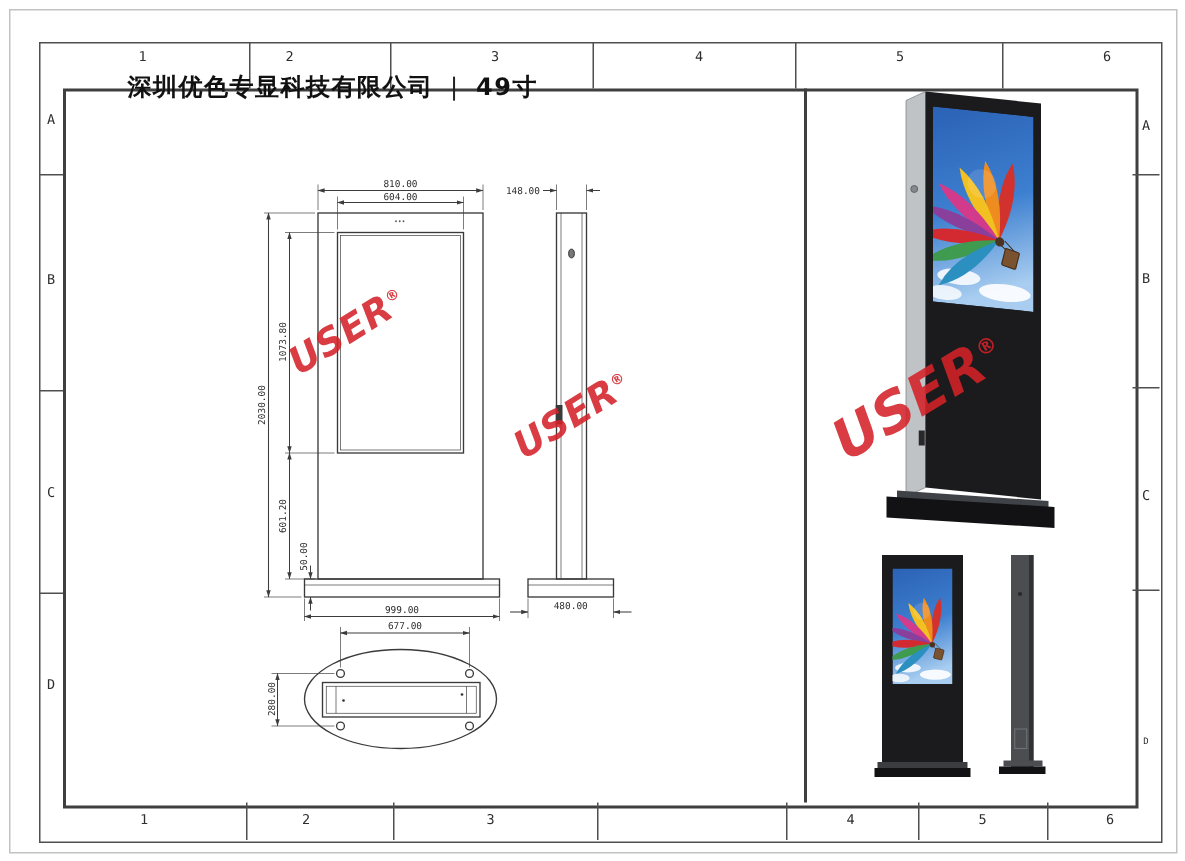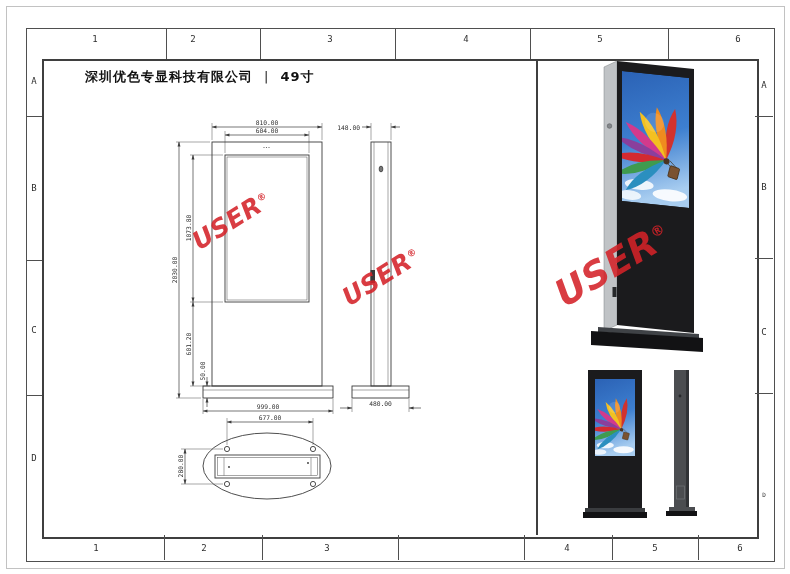--- a/index.html
+++ b/index.html
@@ -7,21 +7,21 @@
          font-family:"DejaVu Sans",sans-serif;}
   .outer-edge{position:absolute;left:6px;top:6px;width:777px;height:561px;border:1px solid #c2c2c2;}
   .band{position:absolute;left:26px;top:28px;width:747px;height:532px;border:1px solid #4f4f4f;}
   .frame{position:absolute;left:42px;top:59px;width:713px;height:476px;border:2px solid #3f3f3f;}
   .divider{position:absolute;left:536px;top:59px;width:2px;height:476px;background:#3f3f3f;}
   .gl{position:absolute;font-family:"DejaVu Sans Mono",monospace;font-size:9px;color:#2e2e2e;
       transform:translate(-50%,-50%);line-height:1;}
   .gl.small{font-size:6px;}
   .tickv{position:absolute;width:1px;background:#4f4f4f;}
   .tickh{position:absolute;height:1px;background:#4f4f4f;}
-  .title{position:absolute;left:85px;top:68px;font-size:13px;font-weight:bold;color:#111;
+  .title{position:absolute;left:85px;top:48px;font-size:16px;font-weight:bold;color:#111;
          letter-spacing:1px;white-space:nowrap;}
   .title .sep{margin:0 11px;font-weight:normal;color:#222;}
   svg.draw{position:absolute;left:0;top:0;}
   .s{fill:none;stroke:#3a3a3a;stroke-width:.9;}
   .t{fill:none;stroke:#3a3a3a;stroke-width:.45;}
   .ext{stroke:#3c3c3c;stroke-width:.45;fill:none;}
   .dim{stroke:#3c3c3c;stroke-width:.7;fill:none;marker-start:url(#mS);marker-end:url(#mE);}
   .dimA{stroke:#3c3c3c;stroke-width:.7;fill:none;marker-end:url(#mE);}
   .dt{font-family:"DejaVu Sans Mono",monospace;font-size:6.3px;fill:#2e2e2e;text-anchor:middle;}
   .de{text-anchor:end;}

